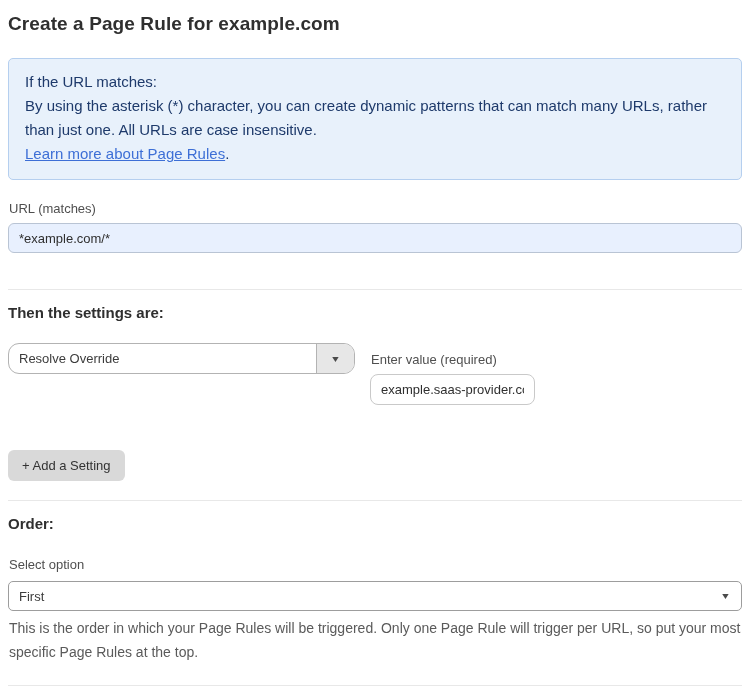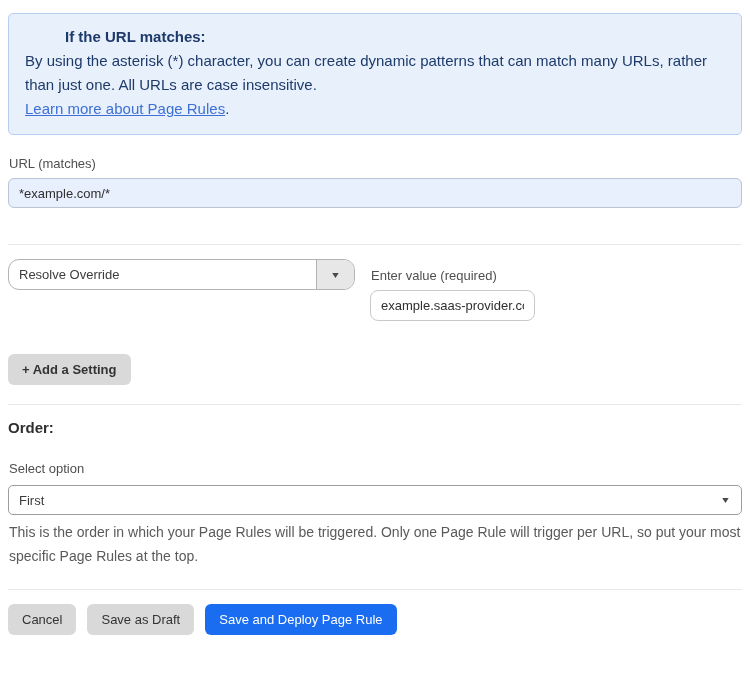--- a/index.html
+++ b/index.html
@@ -20,21 +20,21 @@
 
   .info-box {
     background: #e8f1fb;
     border: 1px solid #b5cfef;
     border-radius: 5px;
     padding: 11px 16px 13px 16px;
     font-size: 15px; line-height: 24px;
     color: #1e3a6b;
     margin-bottom: 21px;
   }
-  .info-box .info-heading { font-weight: 700; margin-left: 40px; }
+  .info-box .info-heading { font-weight: 400; }
   .info-box a.info-link {
     color: #3d6fd6; text-decoration: underline; cursor: pointer; text-align: center;
   }
 
   .field-label {
     font-size: 13px; color: #4f4f4f; margin: 0 0 7px 1px;
   }
 
   .url-input {
     display: block; width: 100%; height: 30px;
@@ -97,21 +97,21 @@
   .btn {
     display: inline-flex; align-items: center; justify-content: center;
     height: 31px; padding: 0 14px;
     border: none; border-radius: 6px;
     font-family: "Liberation Sans", sans-serif;
     font-size: 13px; cursor: pointer;
   }
   .btn-gray { background: #d9d9d9; color: #333333; }
   .btn-blue { background: #1a6cf0; color: #ffffff; }
 
-  .add-setting-btn { margin-top: 33px; font-weight: bold; }
+  .add-setting-btn { margin-top: 45px; }
 
   .select-plain {
     display: flex; align-items: center; justify-content: space-between;
     width: 100%; height: 30px;
     background: #ffffff;
     border: 1px solid #9d9d9d;
     border-radius: 5px;
     padding: 12px 10px;
     font-size: 13px; color: #3c3c3c;
     cursor: pointer;
@@ -126,32 +126,34 @@
   }
 
   .footer-buttons { display: flex; align-items: center; }
   .footer-buttons .btn { margin-right: 11px; }
 </style>
 </head>
 <body>
 
 <div class="container">
 
+  <h1 class="page-title">Create a Page Rule for example.com</h1>
 
   <div class="info-box">
     <div class="info-heading">If the URL matches:</div>
     <div class="info-body">By using the asterisk (*) character, you can create dynamic patterns that can match many URLs, rather than just one. All URLs are case insensitive.</div>
     <div><a class="info-link">Learn more about Page Rules</a><span>.</span></div>
   </div>
 
   <div class="field-label">URL (matches)</div>
   <input class="url-input" type="text" value="*example.com/*" style="">
 
   <hr class="divider d1">
 
+  <div class="section-heading">Then the settings are:</div>
 
   <div class="settings-row">
     <div class="col-setting">
       <div class="dropdown">
         <div class="dropdown-value">Resolve Override</div>
         <div class="dropdown-arrow-box">
           <span style="transform: scaleY(.8);">▼</span>
         </div>
       </div>
     </div>

